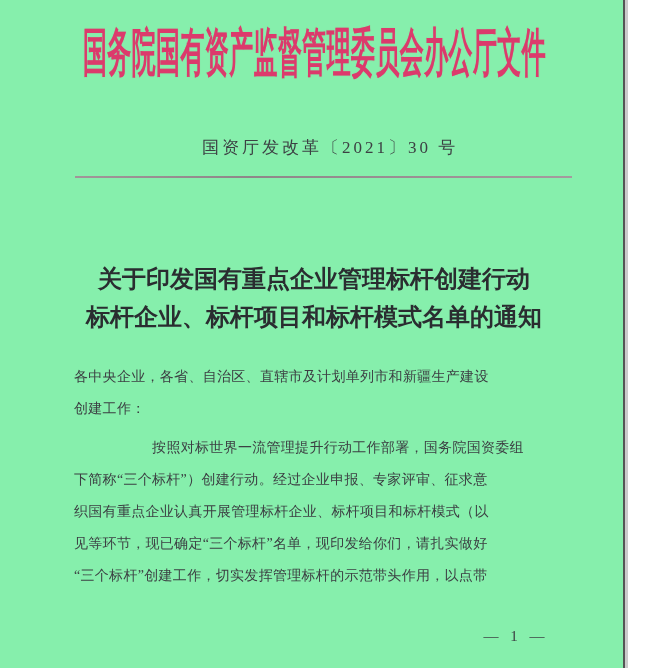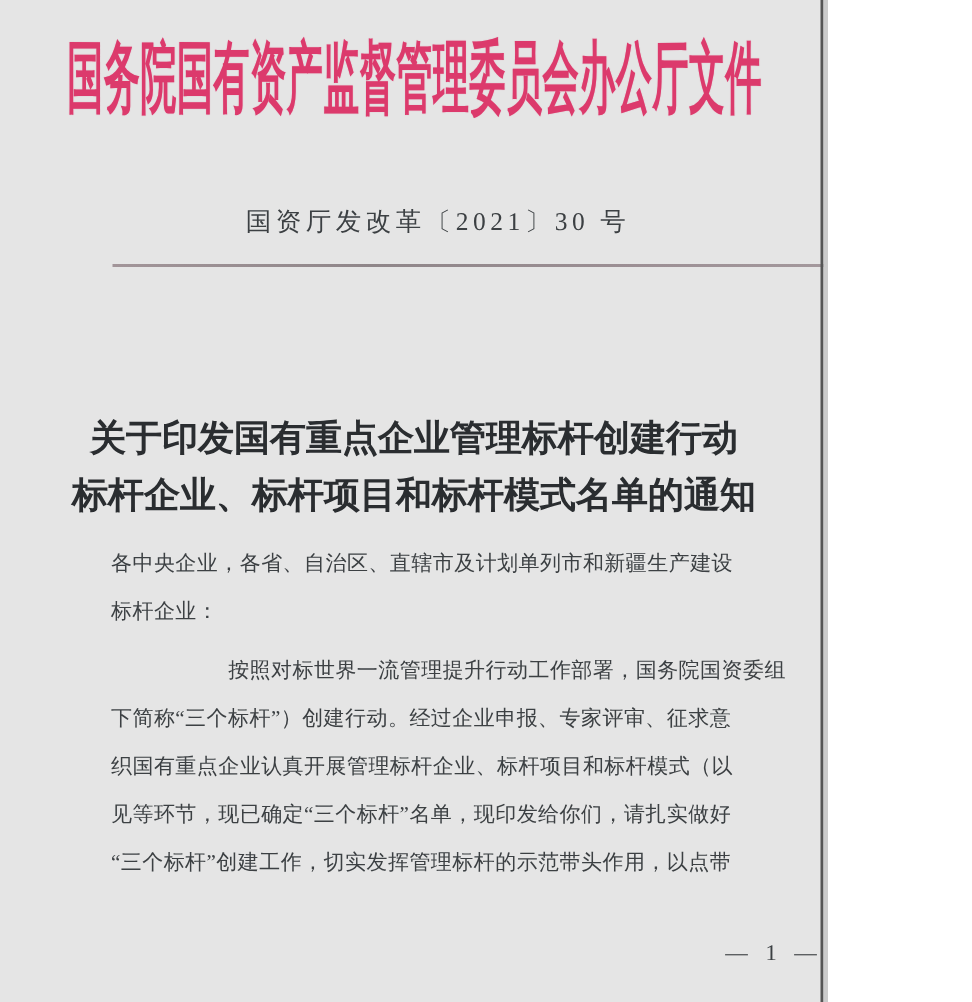--- a/index.html
+++ b/index.html
@@ -2,23 +2,23 @@
 <html><head>
 <meta charset="utf-8">
 <style>
   html, body {
     margin: 0;
     padding: 0;
     background: #ffffff;
   }
   .page {
     position: relative;
-    width: 552px;
+    width: 628px;
     height: 668px;
-    background: #e5e5e5;
+    background: #86efac;
     overflow: hidden;
     font-family: "Liberation Serif", "DejaVu Serif", serif;
   }
   
   .edge-dark {
     position: absolute;
     top: 0;
     right: 3px;
     width: 2px;
     height: 668px;
@@ -79,21 +79,20 @@
     position: absolute;
     top: 260px;
     left: 0;
     width: 100%;
     text-align: center;
     font-size: 24px;
     font-weight: bold;
     color: #2a2d30;
     line-height: 38px;
     letter-spacing: 0px;
-    margin-top: 14px;
   }
   .title .line {
     white-space: nowrap;
   }
   
   .body-text {
     position: absolute;
     top: 361px;
     left: 74px;
     width: 500px;
@@ -139,21 +138,21 @@
   <div class="separator"></div>
 
   <div class="title">
     <div class="line">关于印发国有重点企业管理标杆创建行动</div>
     <div class="line">标杆企业、标杆项目和标杆模式名单的通知</div>
   </div>
 
   <div class="body-text">
     <div class="para1">
       <div class="line">各中央企业，各省、自治区、直辖市及计划单列市和新疆生产建设</div>
-      <div class="line">标杆企业：</div>
+      <div class="line">创建工作：</div>
     </div>
     <div class="para2">
       <div class="line indent">按照对标世界一流管理提升行动工作部署，国务院国资委组</div>
       <div class="line">下简称“三个标杆”）创建行动。经过企业申报、专家评审、征求意</div>
       <div class="line">织国有重点企业认真开展管理标杆企业、标杆项目和标杆模式（以</div>
       <div class="line">见等环节，现已确定“三个标杆”名单，现印发给你们，请扎实做好</div>
       <div class="line">“三个标杆”创建工作，切实发挥管理标杆的示范带头作用，以点带</div>
     </div>
   </div>
 

